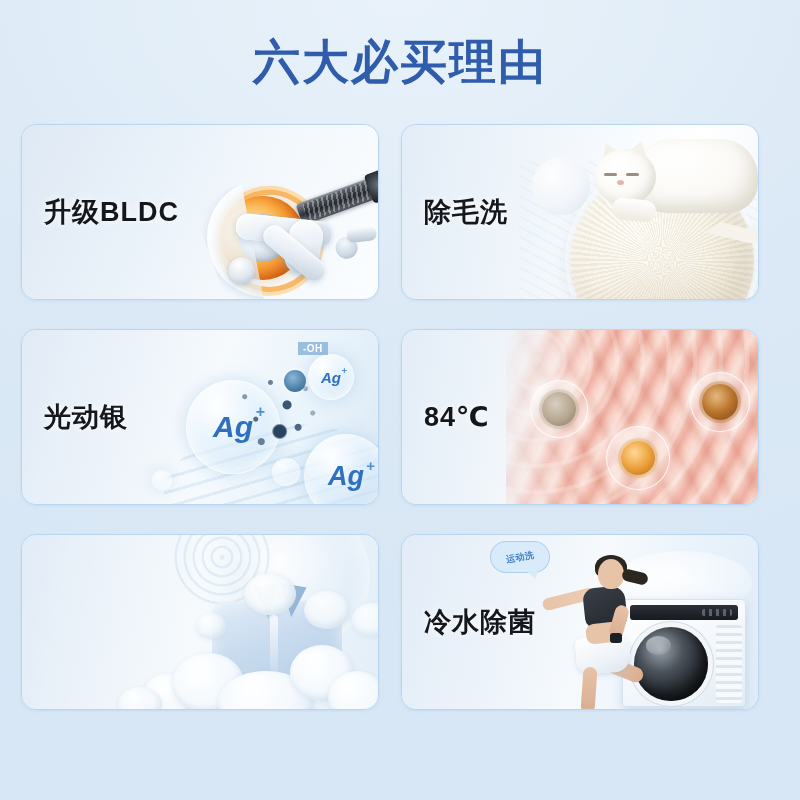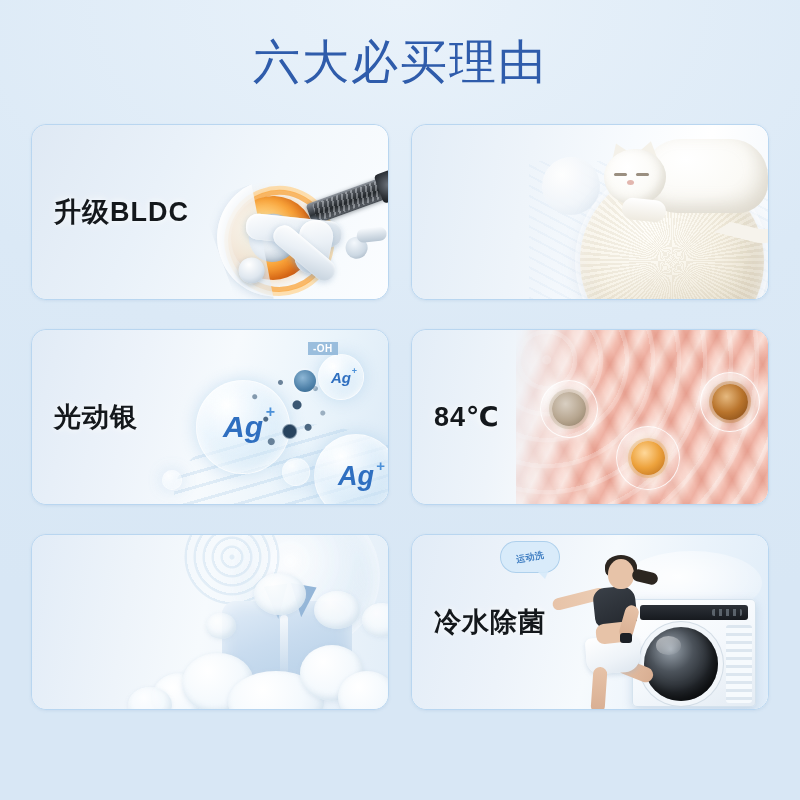--- a/index.html
+++ b/index.html
@@ -29,32 +29,32 @@
     position: absolute;
     top: 36px;
     left: 0;
     width: 800px;
     text-align: center;
   }
   .title {
     display: inline-block;
     font-size: 47px;
     line-height: 52px;
-    font-weight: normal;
+    font-weight: bold;
     letter-spacing: 2px;
     color: #2f5cab;
     font-family: "Liberation Sans", "DejaVu Sans", sans-serif;
     text-align: center;
   }
 
   
   .grid {
     position: absolute;
     top: 124px;
-    left: 31px;
+    left: 21px;
     width: 738px;
     display: grid;
     grid-template-columns: 358px 358px;
     grid-template-rows: 176px 176px 176px;
     column-gap: 22px;
     row-gap: 29px;
   }
 
   .card {
     position: relative;
@@ -617,20 +617,21 @@
             <div class="ear l"></div>
             <div class="ear r"></div>
             <div class="cathead"></div>
             <div class="eye l"></div>
             <div class="eye r"></div>
             <div class="nose"></div>
             <div class="paw"></div>
           </div>
         </div>
       </div>
+      <div class="card-label single"><span>除毛洗</span></div>
     </div>
 
     <div class="card">
       <div class="card-inner">
         <div class="art-ag">
           <div class="bg"></div>
           <div class="waves"></div>
           <div class="bubble b1">
             <div class="agtext">Ag</div>
             <div class="plus">+</div>

